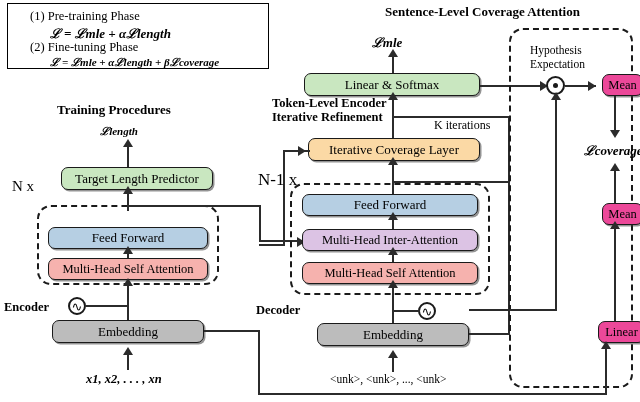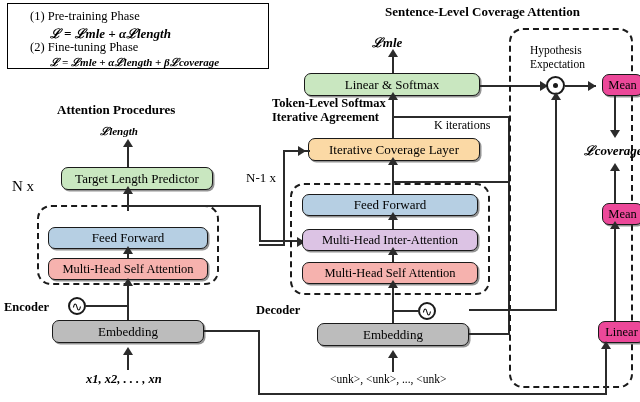--- a/index.html
+++ b/index.html
@@ -57,23 +57,23 @@
 
 <div id="root">
 
   <div class="solidbox" style="left:7px;top:3px;width:262px;height:66px;">
     <div class="txt" style="left:22px;top:5px;font-size:12.5px;font-family:Liberation Serif, serif;">(1) Pre-training Phase</div>
     <div class="txt cal" style="left:42px;top:20px;font-size:13px;">ℒ = ℒmle + αℒlength</div>
     <div class="txt" style="left:22px;top:36px;font-size:12.5px;">(2) Fine-tuning Phase</div>
     <div class="txt cal" style="left:42px;top:50px;font-size:11px;">ℒ = ℒmle + αℒlength + βℒcoverage</div>
   </div>
 
-  <div class="txt bold" style="left:57px;top:102px;font-size:13px;">Attention Procedures</div>
-  <div class="txt bold" style="left:272px;top:96px;font-size:12.5px;">Token-Level Softmax</div>
-  <div class="txt bold" style="left:272px;top:110px;font-size:12.5px;">Iterative Agreement</div>
+  <div class="txt bold" style="left:57px;top:102px;font-size:13px;">Training Procedures</div>
+  <div class="txt bold" style="left:272px;top:96px;font-size:12.5px;">Token-Level Encoder</div>
+  <div class="txt bold" style="left:272px;top:110px;font-size:12.5px;">Iterative Refinement</div>
   <div class="txt bold" style="left:385px;top:4px;font-size:13px;">Sentence-Level Coverage Attention</div>
 
   <div class="txt cal" style="left:100px;top:123px;font-size:11px;">ℒlength</div>
 
   <div class="ln lnv" style="left:127px;top:143px;height:24px;"></div>
   <div class="arrowhead ah-up" style="left:123px;top:139px;"></div>
 
   <div class="node green" style="left:61px;top:167px;width:152px;height:23px;font-size:13px;">
     <span>Target Length Predictor</span>
   </div>
@@ -141,21 +141,21 @@
   </div>
 
   <div class="ln lnv" style="left:392px;top:161px;height:36px;"></div>
   <div class="arrowhead ah-up" style="left:388px;top:157px;"></div>
 
   <div class="ln lnv" style="left:283px;top:150px;height:96px;"></div>
   <div class="ln lnh" style="left:283px;top:150px;width:27px;"></div>
   <div class="arrowhead ah-right" style="left:298px;top:146px;"></div>
   <div class="ln lnh" style="left:259px;top:244px;width:25px;"></div>
 
-  <div class="txt" style="left:246px;top:170px;font-size:13px;">N-1 x</div>
+  <div class="txt" style="left:258px;top:170px;font-size:17px;">N-1 x</div>
 
   <div class="dashbox" style="left:290px;top:183px;width:200px;height:112px;"></div>
 
   <div class="node blue" style="left:302px;top:194px;width:176px;height:22px;font-size:13px;">
     <span>Feed Forward</span>
   </div>
   <div class="node purple" style="left:302px;top:229px;width:176px;height:22px;font-size:12.5px;">
     <span>Multi-Head Inter-Attention</span>
   </div>
   <div class="node red" style="left:302px;top:262px;width:176px;height:22px;font-size:12.5px;">

